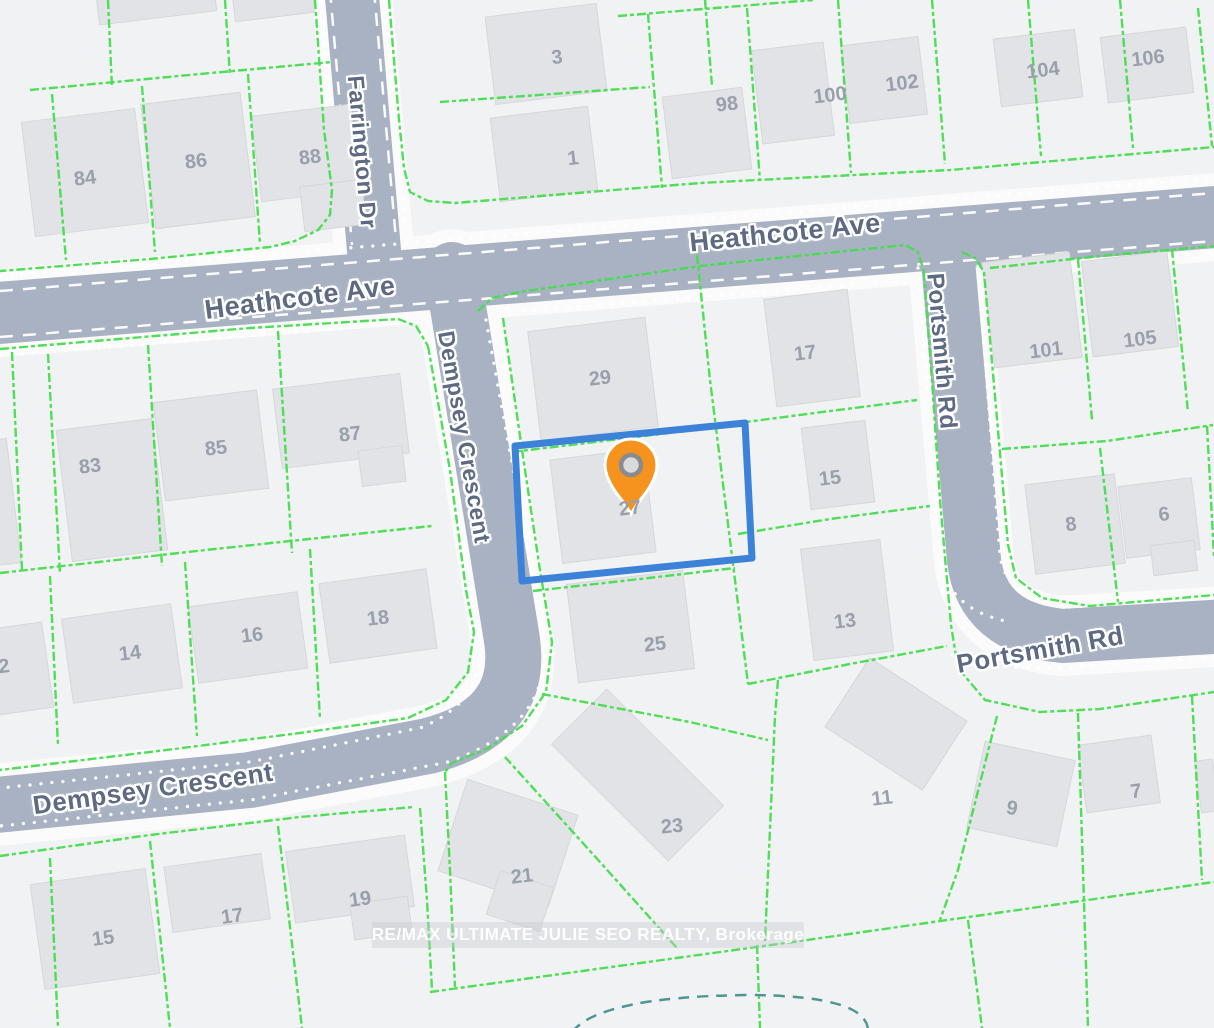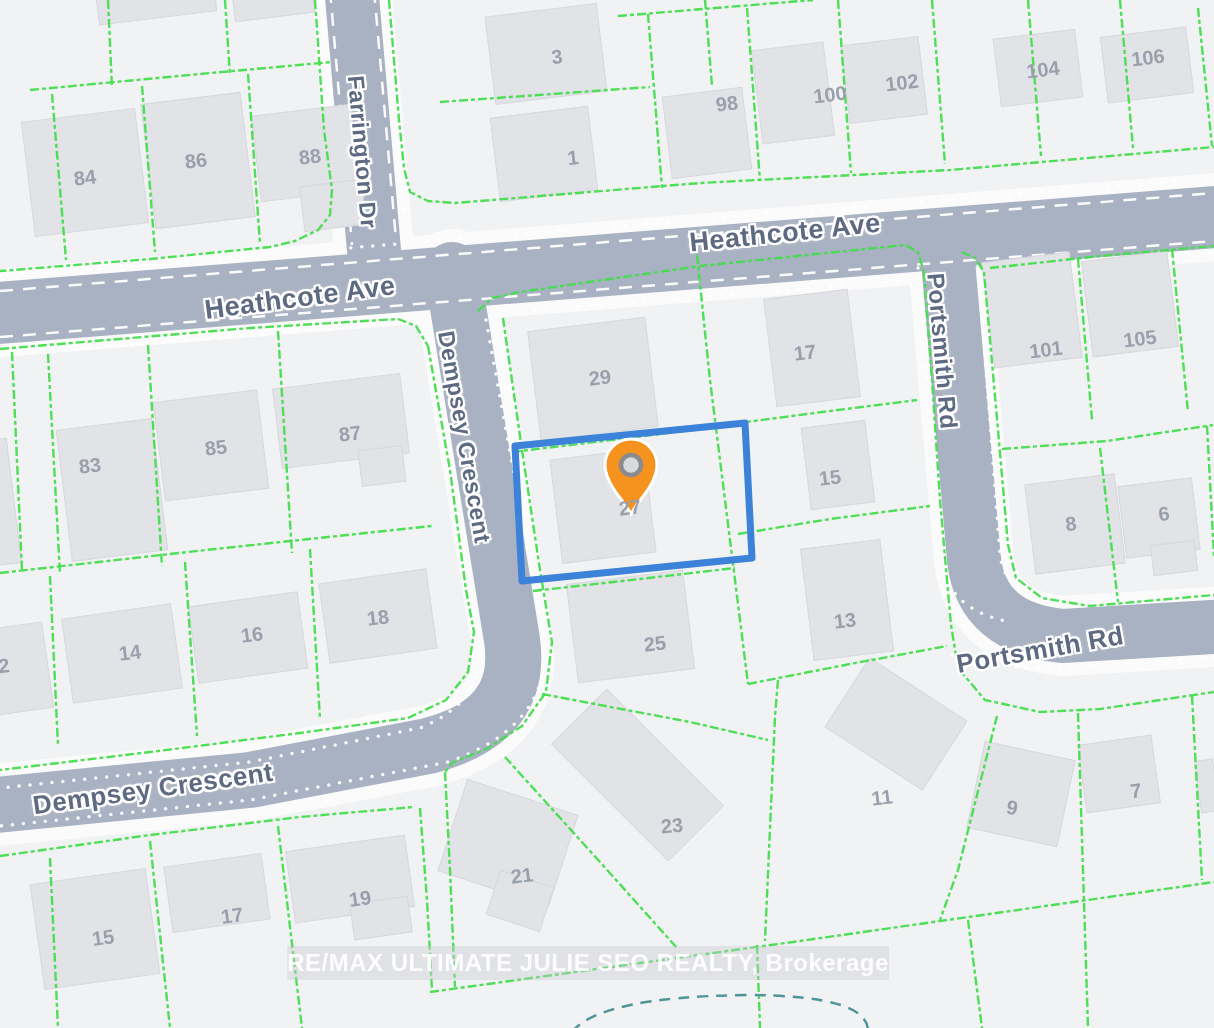--- a/index.html
+++ b/index.html
@@ -5,22 +5,22 @@
   html,body{margin:0;padding:0;background:#f1f2f4;width:1214px;height:1028px;overflow:hidden;
     font-family:"Liberation Sans", sans-serif;}
   .map{position:relative;width:1214px;height:1028px;background:#f1f2f4;overflow:hidden;}
   #map-svg{position:absolute;left:0;top:0;}
   #labels{position:absolute;left:0;top:0;width:100%;height:100%;pointer-events:none;}
   .lot-label{position:absolute;color:#99a0ab;font-weight:600;white-space:nowrap;
     transform:translate(-50%,-50%);}
   .road-label{position:absolute;color:#5d6a82;font-weight:700;white-space:nowrap;letter-spacing:.5px;
     text-shadow:-2px -2px 0 #fff,2px -2px 0 #fff,-2px 2px 0 #fff,2px 2px 0 #fff,0 -2px 0 #fff,
       0 2px 0 #fff,-2px 0 0 #fff,2px 0 0 #fff,0 0 5px rgba(255,255,255,.9);}
-  .watermark{position:absolute;left:588px;top:963px;transform:translate(-50%,-50%);
-    background:rgba(198,201,207,.38);color:rgba(255,255,255,.92);font-weight:700;font-size:24px;
+  .watermark{position:absolute;left:588px;top:935px;transform:translate(-50%,-50%);
+    background:rgba(198,201,207,.38);color:rgba(255,255,255,.92);font-weight:700;font-size:17px;
     letter-spacing:.5px;padding:3px 0;white-space:nowrap;}
 </style>
 </head>
 <body>
 
 <div class="map">
   <svg id="map-svg" width="1214" height="1028" viewBox="0 0 1214 1028">
       <path d="M -15 314 L 1229 216" fill="none" stroke="#fbfbfc" stroke-width="88" stroke-linecap="round" stroke-linejoin="round"></path>
       <path d="M 351 -15 L 375 262" fill="none" stroke="#fbfbfc" stroke-width="80" stroke-linecap="round" stroke-linejoin="round"></path>
       <path d="M 452 270 L 512 640 Q 524 722 428 746 L 250 780 L -15 806" fill="none" stroke="#fbfbfc" stroke-width="82" stroke-linecap="round" stroke-linejoin="round"></path>

